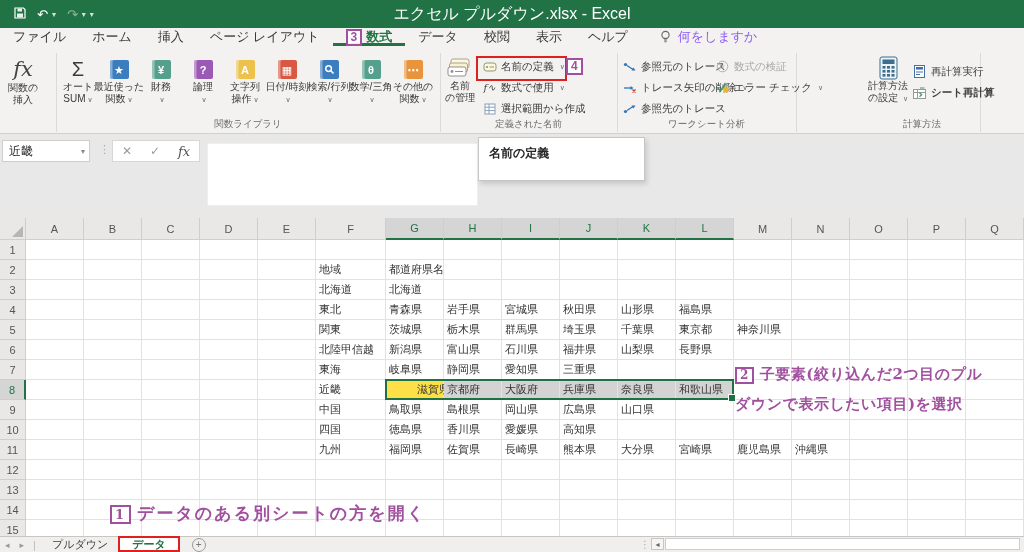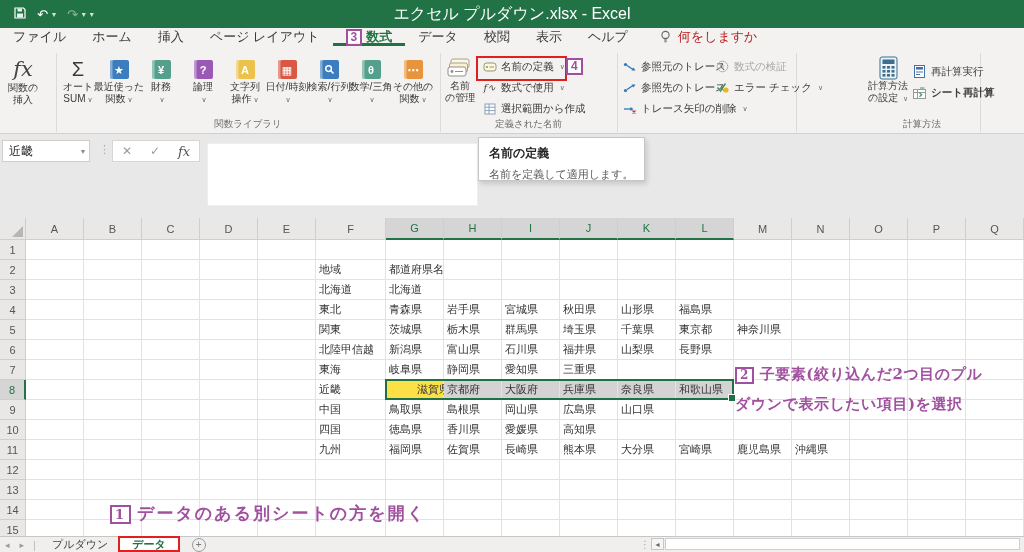--- a/index.html
+++ b/index.html
@@ -9,21 +9,21 @@
   .titlebar{position:absolute;left:0;top:0;width:100%;height:28px;background:#217346;color:#fff;}
   .qat{position:absolute;left:14px;top:0;height:28px;display:flex;align-items:center;gap:11px;font-size:13px;}
   .qat .dim{opacity:.45;}
   .qat .mini{font-size:8px;opacity:.8;margin-left:-7px;}
   .wtitle{position:absolute;left:0;right:0;top:0;height:28px;display:flex;align-items:center;justify-content:center;
     font-size:16px;color:#fff;}
   
   .tabrow{position:absolute;left:0;top:28px;width:100%;height:25px;background:#f3f2f1;display:flex;align-items:flex-start;font-size:13px;color:#3b3a39;}
   .rtab{display:flex;align-items:center;padding:0 13px;cursor:default;gap:4px;}
   .rtab-active{color:#217346;font-weight:bold;box-shadow:inset 0 -3px 0 #217346;}
-  .tellme{display:flex;align-items:center;gap:6px;color:#b91c1c;padding-left:18px;}
+  .tellme{display:flex;align-items:center;gap:6px;color:#8b5cf6;padding-left:18px;}
   
   .ribbon{position:absolute;left:0;top:53px;width:100%;height:80px;background:#f3f2f1;border-bottom:1px solid #d2d0ce;}
   .rgroup{position:absolute;top:0;height:79px;border-right:1px solid #dddbd9;}
   .grouplabel{position:absolute;bottom:1px;left:0;right:0;text-align:center;font-size:9.5px;color:#6a6a6a;}
   .bigbtn{position:absolute;top:3px;display:flex;flex-direction:column;align-items:center;font-size:10px;color:#3b3a39;line-height:12px;text-align:center;}
   .fxic{font-family:"DejaVu Serif","Liberation Serif",serif;font-style:italic;font-size:21px;color:#444;line-height:26px;}
   .sigma-ic{font-size:20px;color:#3b3a39;line-height:24px;height:24px;}
   .librow{position:absolute;left:2px;top:2px;display:flex;}
   .libitem{width:42px;display:flex;flex-direction:column;align-items:center;font-size:10px;color:#3b3a39;line-height:12px;text-align:center;padding-top:2px;}
   .libitem:first-child{width:40px;}
@@ -273,38 +273,38 @@
                 <circle cx="2.5" cy="2.5" r="1.6" fill="#2e75b6"></circle>
                 <path d="M4 3.5l6 4" stroke="#2e75b6" stroke-width="1.3"></path>
                 <path d="M12.5 8.6l-4-.2 2-2.8z" fill="#2e75b6"></path>
               </svg>
             </span>
           <span>参照元のトレース</span>
         </div>
         <div class="minirow">
           <span class="ficon">
               <svg width="14" height="10" viewBox="0 0 14 10">
+                <path d="M1 5h7" stroke="#2e75b6" stroke-width="1.3"></path>
+                <path d="M10.5 5L7.5 3v4z" fill="#2e75b6"></path>
+                <path d="M9.5 6.5l3 3M12.5 6.5l-3 3" stroke="#c0392b" stroke-width="1.3"></path>
+              </svg>
+            </span>
+          <span>トレース矢印の削除</span>
+          <span class="chev">∨</span>
+        </div>
+        <div class="minirow">
+          <span class="ficon">
+              <svg width="14" height="10" viewBox="0 0 14 10">
                 <circle cx="2.5" cy="7.5" r="1.6" fill="#2e75b6"></circle>
                 <path d="M4 6.5l6-4" stroke="#2e75b6" stroke-width="1.3"></path>
                 <path d="M12.5 1.4l-4 .2 2 2.8z" fill="#2e75b6"></path>
               </svg>
             </span>
           <span>参照先のトレース</span>
         </div>
-        <div class="minirow">
-          <span class="ficon">
-              <svg width="14" height="10" viewBox="0 0 14 10">
-                <path d="M1 5h7" stroke="#2e75b6" stroke-width="1.3"></path>
-                <path d="M10.5 5L7.5 3v4z" fill="#2e75b6"></path>
-                <path d="M9.5 6.5l3 3M12.5 6.5l-3 3" stroke="#c0392b" stroke-width="1.3"></path>
-              </svg>
-            </span>
-          <span>トレース矢印の削除</span>
-          <span class="chev">∨</span>
-        </div>
       </div>
       <div class="minicol" style="left:98px;">
         <div class="minirow grayed">
           <span class="ficon">
               <svg width="13" height="13" viewBox="0 0 13 13">
                 <circle cx="6.5" cy="6.5" r="5.3" fill="none" stroke="#b0b0b0"></circle>
                 <text x="3.4" y="9" font-size="6.5" fill="#b0b0b0" font-style="italic">fx</text>
               </svg>
             </span>
           <span>数式の検証</span>
@@ -313,20 +313,21 @@
           <span class="ficon">
               <svg width="13" height="11" viewBox="0 0 13 11">
                 <path d="M1.5 5.5l3 3.5L9.5 1.5" stroke="#3a9c5f" fill="none" stroke-width="1.6"></path>
                 <circle cx="10" cy="8" r="2.6" fill="#f0b323"></circle>
               </svg>
             </span>
           <span>エラー チェック</span>
           <span class="chev">∨</span>
         </div>
       </div>
+      <div class="grouplabel">ワークシート分析</div>
     </div>
 
 
     <div class="rgroup" style="left:864px;width:116px;">
       <div class="bigbtn" style="left:4px;">
         <svg width="19" height="24" viewBox="0 0 19 24">
             <rect x="1" y="1" width="17" height="22" rx="2" fill="#eef3f8" stroke="#3b6e8f"></rect>
             <rect x="3.5" y="3.5" width="12" height="4.5" fill="#3b6e8f"></rect>
             <g fill="#3b6e8f">
               <rect x="3.5" y="10" width="3" height="2.6"></rect>
@@ -377,21 +378,20 @@
     </div>
     <div class="vdots">⋮</div>
     <div class="fbtns">
       <span class="fbx">✕</span>
       <span class="fbck">✓</span>
       <span class="fbfx">fx</span>
     </div>
     <div class="finput"></div>
     <div class="tooltip">
       <div class="tt-title">名前の定義</div>
-      <div class="tt-body">名前を定義して適用します。</div>
     </div>
   </div>
 
   <div class="gridwrap">
     <div class="gtable">
         <div class="gh corner"></div>
         <div class="gh">A</div>
         <div class="gh">B</div>
         <div class="gh">C</div>
         <div class="gh">D</div>

